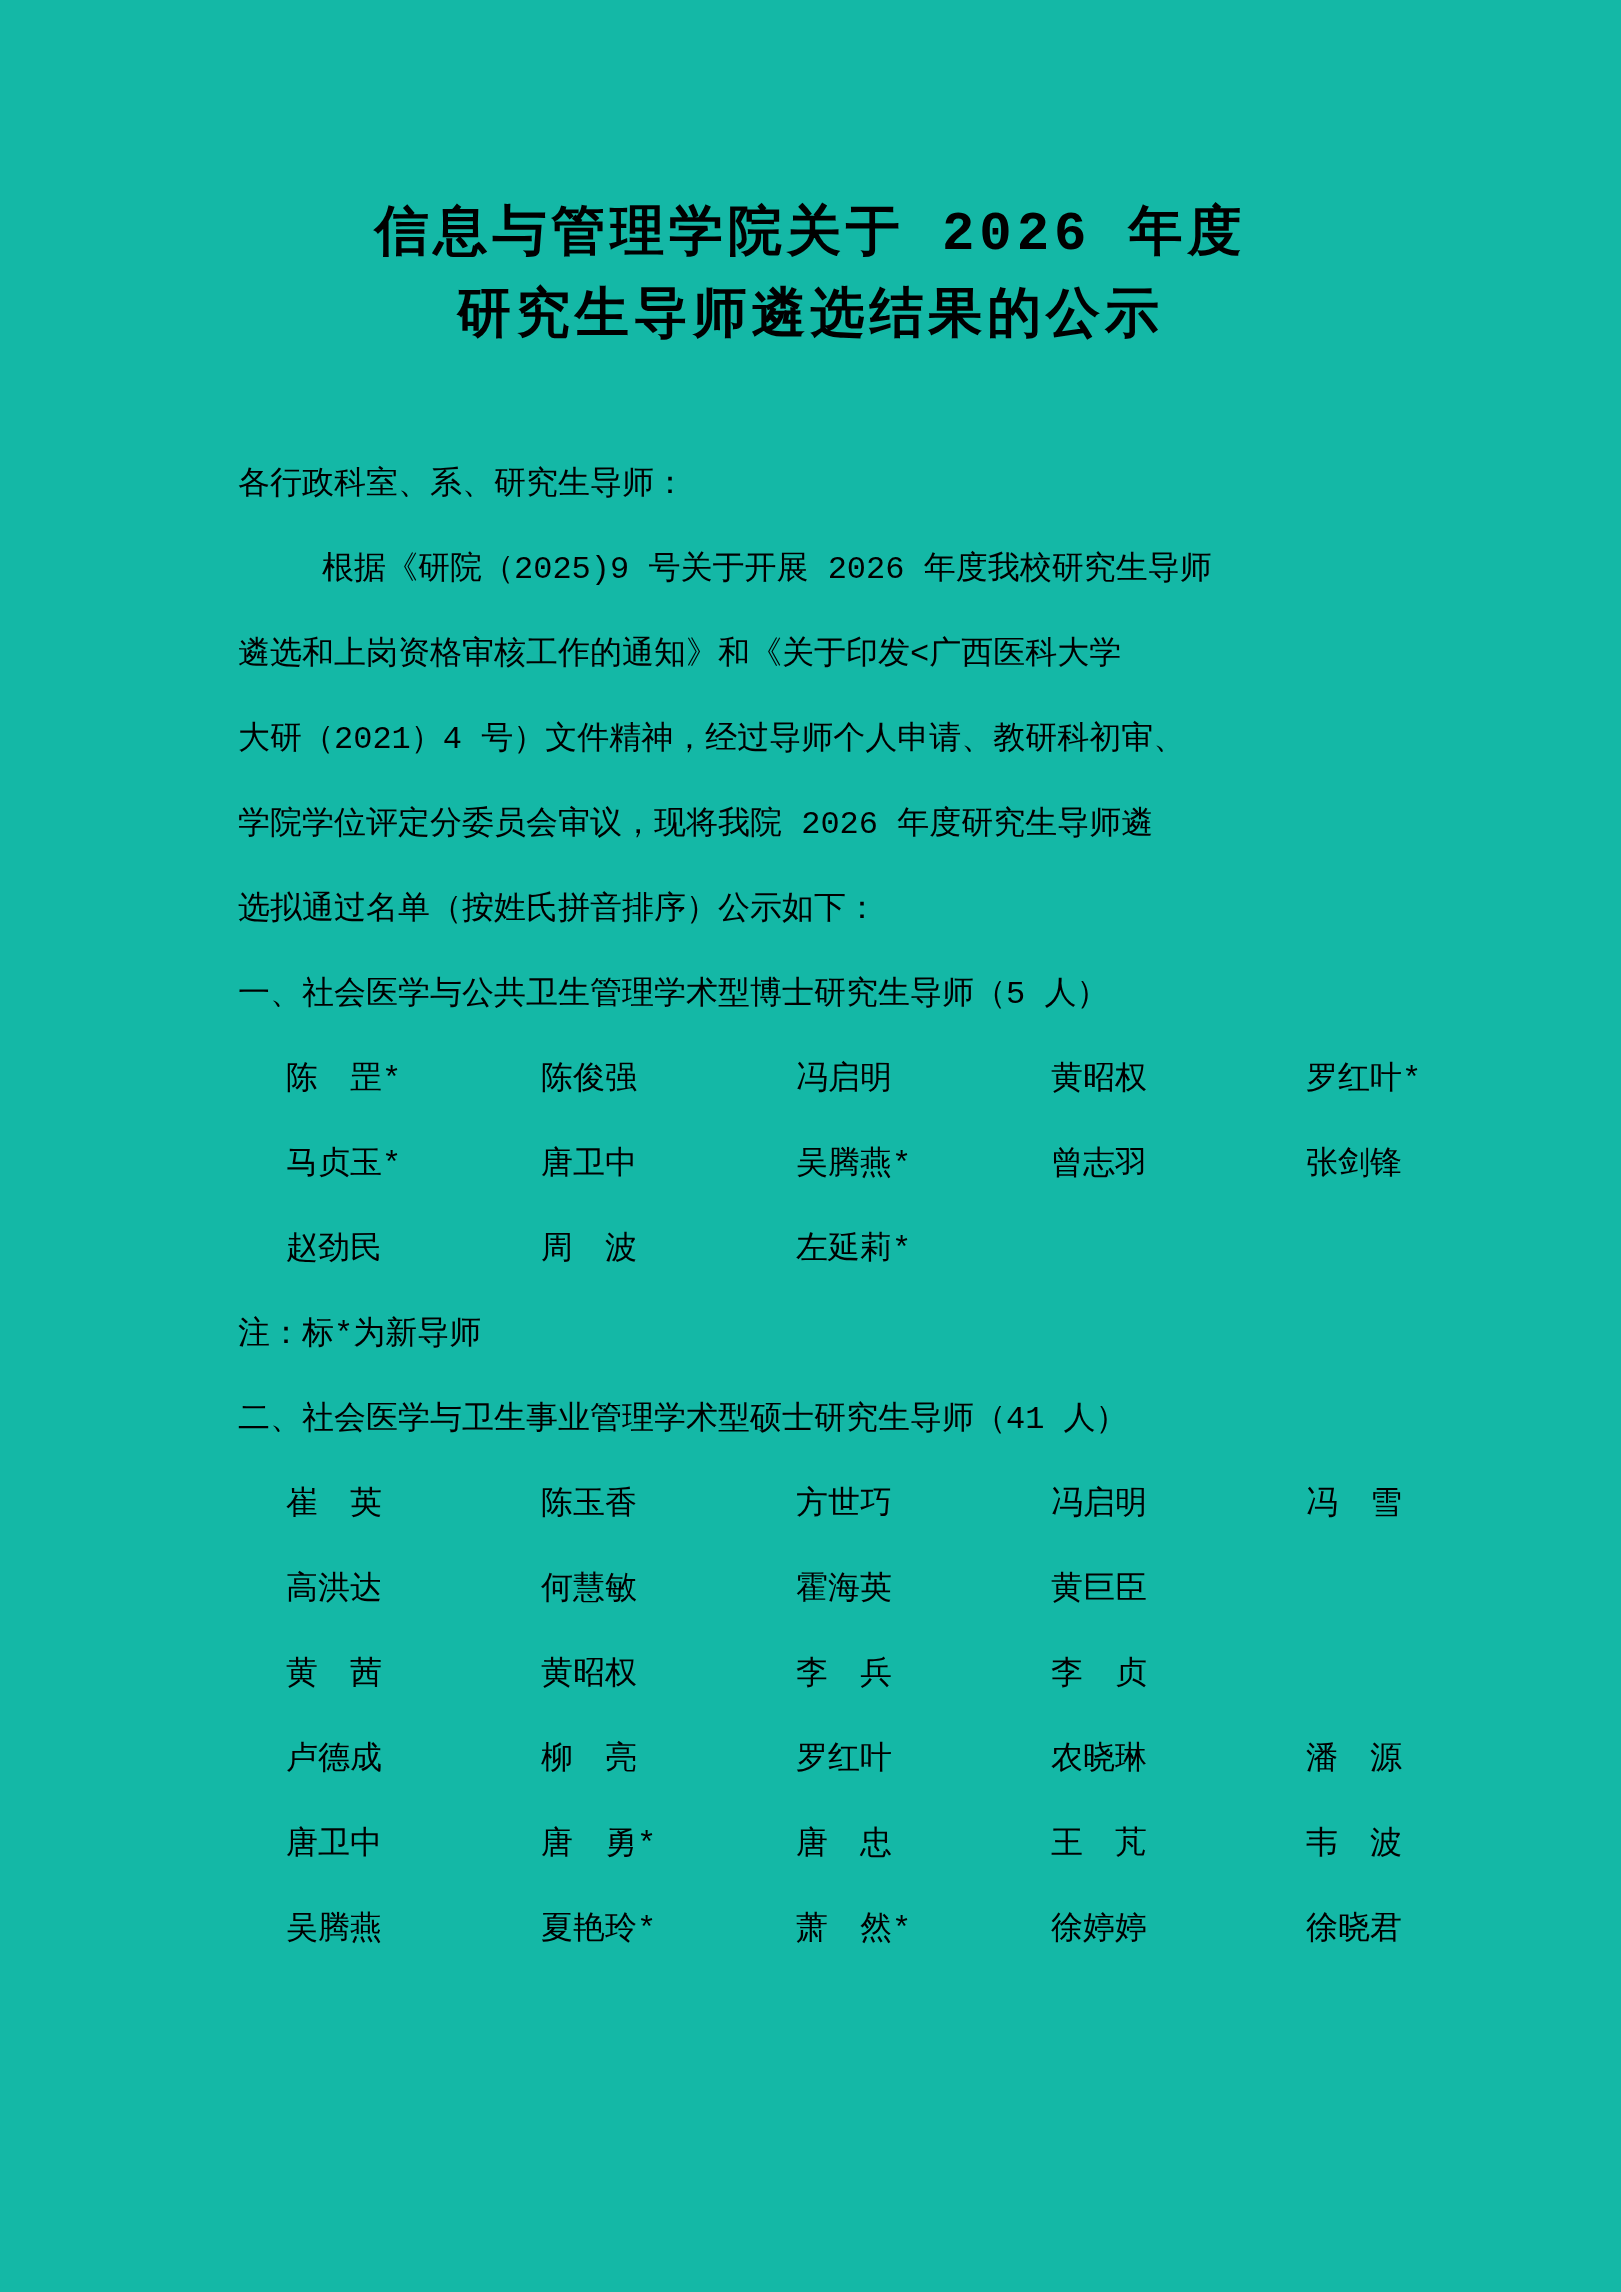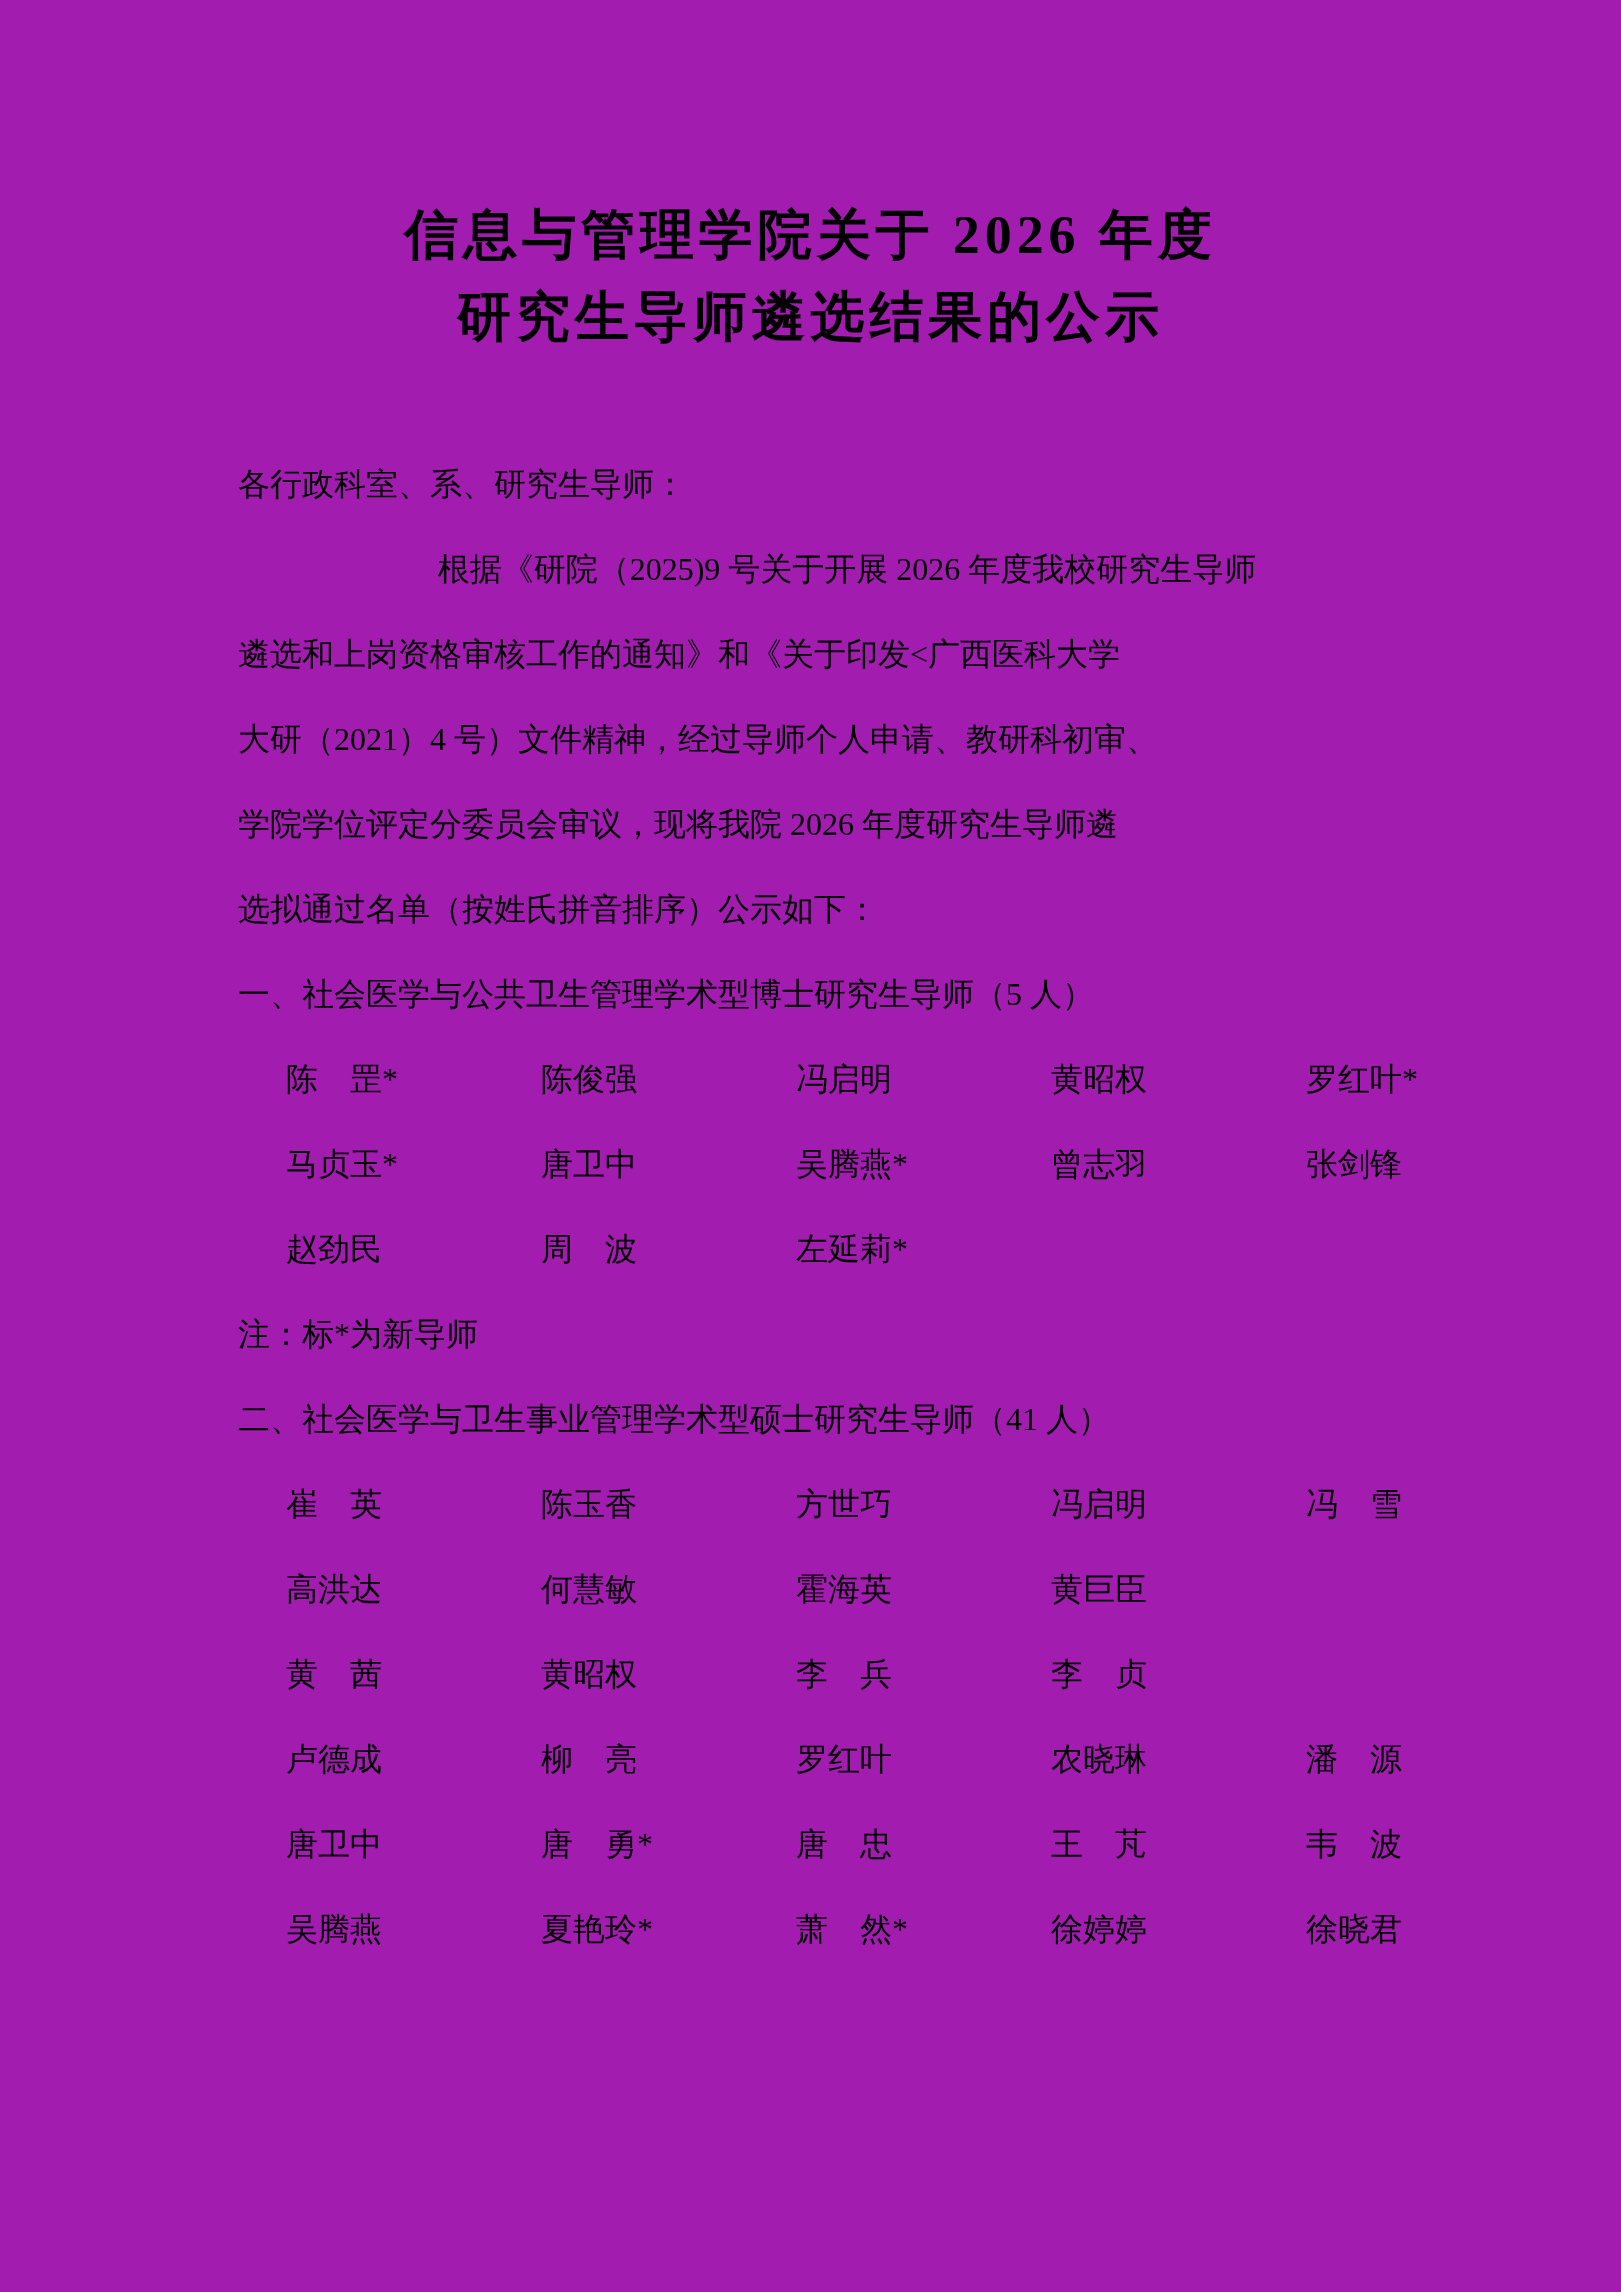--- a/index.html
+++ b/index.html
@@ -4,23 +4,23 @@
 <style>
   html, body {
     margin: 0;
     padding: 0;
     background: #ffffff;
   }
   .page {
     position: relative;
     width: 1621px;
     height: 2293px;
-    background: #a21caf;
+    background: #14b8a6;
     color: #000000;
-    font-family: Liberation Serif, serif;
+    font-family: Liberation Mono, monospace;
     overflow: hidden;
   }
   .title-block {
     position: absolute;
     top: 194px;
     left: 0;
     right: 0;
     text-align: center;
     font-size: 54px;
     font-weight: 700;
@@ -36,21 +36,20 @@
     left: 238px;
     width: 1134px;
     font-size: 32px;
     line-height: 85px;
   }
   .line {
     white-space: nowrap;
   }
   .indent {
     text-indent: 84px;
-    text-align: center;
   }
   .name-row {
     display: flex;
     width: 1274px;
     margin-left: 48px;
   }
   .name-cell {
     width: 255px;
     flex: 0 0 255px;
     white-space: nowrap;

